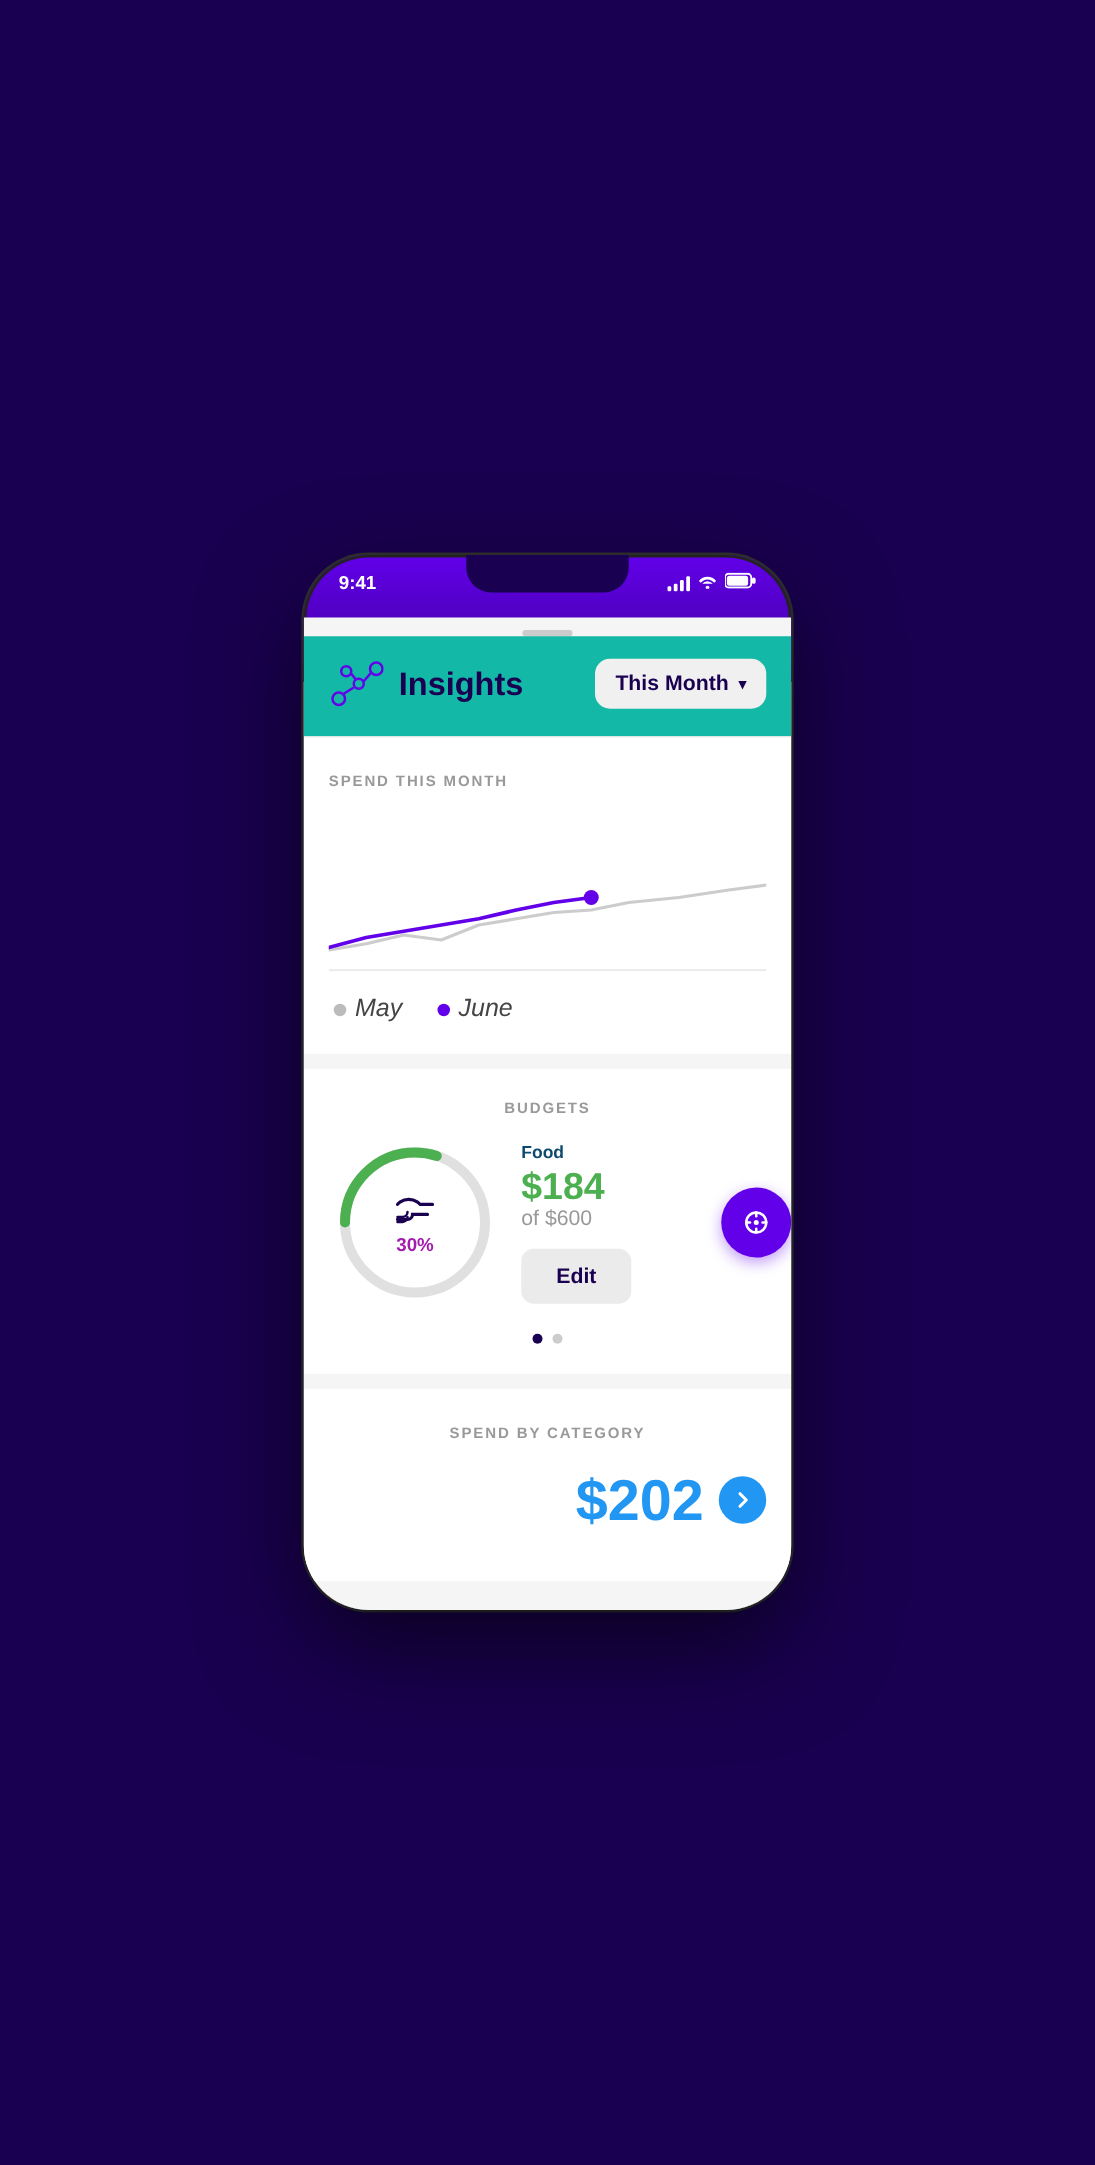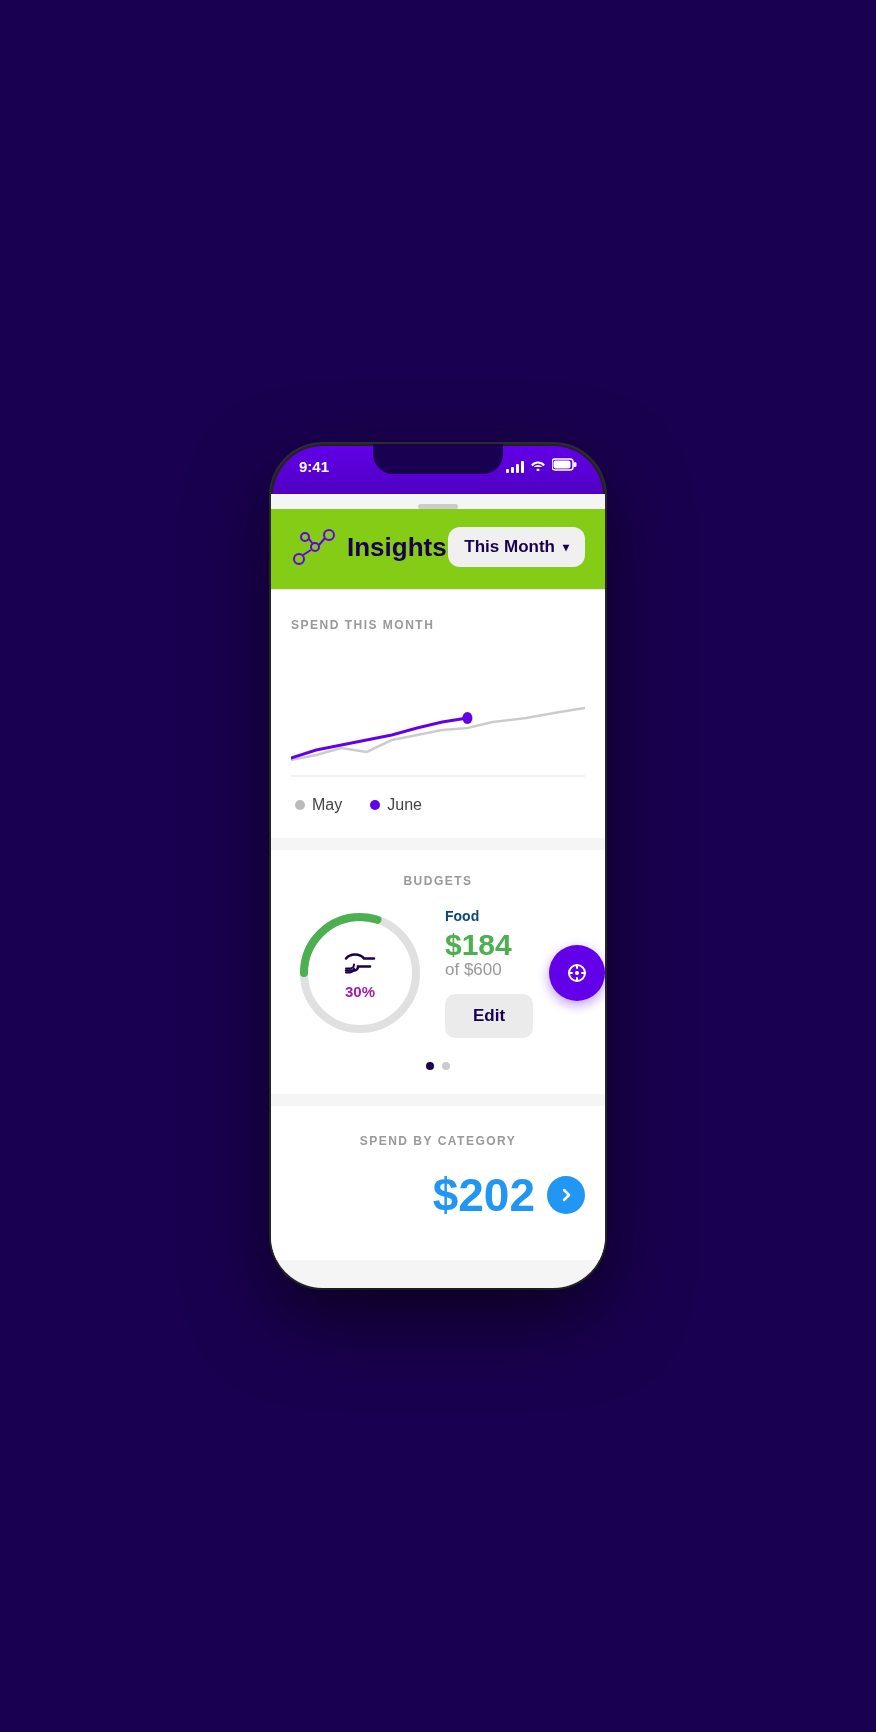--- a/index.html
+++ b/index.html
@@ -8,21 +8,21 @@
     body {
       background: #1a0050;
       display: flex;
       justify-content: center;
       align-items: center;
       min-height: 100vh;
       font-family: -apple-system, BlinkMacSystemFont, 'Segoe UI', sans-serif;
     }
 
     .phone-shell {
-      width: 334px;
+      width: 390px;
       height: 844px;
       background: linear-gradient(180deg, #6200ea 0%, #4a00b4 8%, #3700a0 12%, #f5f5f5 12%);
       border-radius: 52px;
       position: relative;
       box-shadow: 0 30px 80px rgba(0,0,0,0.6), 0 0 0 2px #333, inset 0 0 0 2px #222;
       overflow: hidden;
     }
 
     
     .status-bar {
@@ -95,21 +95,21 @@
     .drag-handle {
       width: 40px;
       height: 5px;
       background: #ccc;
       border-radius: 3px;
       margin: 10px auto 0;
     }
 
     
     .header {
-      background: #84cc16;
+      background: #14b8a6;
       padding: 16px 20px 20px;
       display: flex;
       align-items: center;
       justify-content: space-between;
     }
 
     .header-left {
       display: flex;
       align-items: center;
       gap: 12px;
@@ -194,23 +194,24 @@
       gap: 7px;
     }
 
     .legend-dot {
       width: 10px;
       height: 10px;
       border-radius: 50%;
     }
 
     .legend-label {
-      font-size: 16px;
+      font-size: 20px;
       color: #444;
       font-weight: 400;
+      font-style: italic;
     }
 
     
     .budget-section {
       background: white;
       margin-top: 12px;
       padding: 24px 20px 20px;
     }
 
     .section-label {

